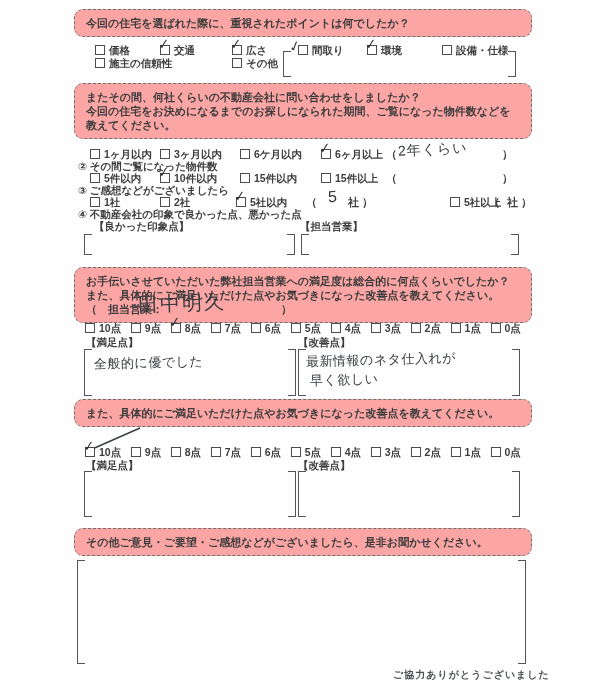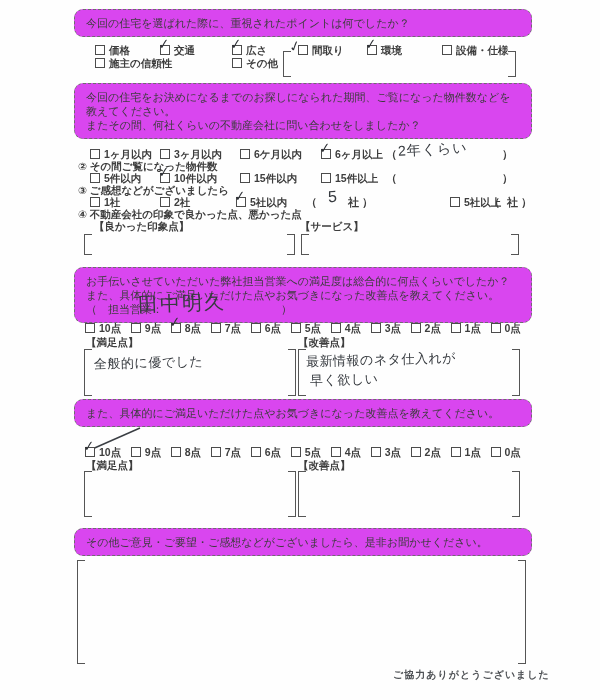--- a/index.html
+++ b/index.html
@@ -2,21 +2,21 @@
 <html><head>
 <meta charset="utf-8">
 <style>
   html,body{margin:0;padding:0}
   body{width:600px;height:700px;background:#fdfdfc;font-family:"Liberation Sans","DejaVu Sans",sans-serif;overflow:hidden}
   .page{position:relative;width:600px;height:700px;background:#fefefe}
 
   
   .qbox{position:absolute;left:74px;width:458px;box-sizing:border-box;
         border:1.5px dashed #6e6e6e;border-radius:9px;padding:6px 11px;
-        font-size:11px;font-weight:normal;line-height:14px;color:#3c3c3c;background:#d946ef}
+        font-size:11px;font-weight:bold;line-height:14px;color:#3c3c3c;background:#fca5a5}
 
   
   .opt{position:absolute;white-space:nowrap;font-size:10.5px;font-weight:bold;color:#3d3d3d}
   .cbx{display:inline-block;width:8px;height:8px;border:1.4px solid #4c4c4c;margin-right:4px;
        position:relative;vertical-align:-1px;font-style:normal;background:#fff}
   .cbx.checked::after{content:"✓";position:absolute;left:-3px;top:-10px;font-size:14px;
        font-weight:bold;color:#2f3237;transform:rotate(-6deg)}
   .check-left .cbx.checked::after{left:-10px;top:-8px;transform:rotate(-16deg)}
 
   
@@ -57,22 +57,22 @@
   <span class="opt" style="left:232px;top:44px"><i class="cbx checked"></i><b>広さ</b></span>
   <span class="opt check-left" style="left:298px;top:44px"><i class="cbx checked"></i><b>間取り</b></span>
   <span class="opt" style="left:367px;top:44px"><i class="cbx checked"></i><b>環境</b></span>
   <span class="opt" style="left:442px;top:44px"><i class="cbx"></i><b>設備・仕様</b></span>
   <span class="opt" style="left:95px;top:57px"><i class="cbx"></i><b>施主の信頼性</b></span>
   <span class="opt" style="left:232px;top:57px"><i class="cbx"></i><b>その他</b></span>
 
   <div class="wr" style="left:283px;top:51px;width:233px;height:26px"></div>
 
   <div class="qbox" style="top:83px">
+    <div>またその間、何社くらいの不動産会社に問い合わせをしましたか？</div>
     <div>今回の住宅をお決めになるまでのお探しになられた期間、ご覧になった物件数などを教えてください。</div>
-    <div>またその間、何社くらいの不動産会社に問い合わせをしましたか？</div>
   </div>
 
   <span class="opt" style="left:90px;top:148px"><i class="cbx"></i><b>1ヶ月以内</b></span>
   <span class="opt" style="left:160px;top:148px"><i class="cbx"></i><b>3ヶ月以内</b></span>
   <span class="opt" style="left:240px;top:148px"><i class="cbx"></i><b>6ケ月以内</b></span>
   <span class="opt" style="left:321px;top:148px"><i class="cbx checked"></i><b>6ヶ月以上</b></span>
   <span class="paren" style="left:386px;top:147px">（</span>
   <span class="hand" style="left:398px;top:141px">2年くらい</span>
   <span class="paren" style="left:502px;top:147px">）</span>
 
@@ -90,21 +90,21 @@
   <span class="opt" style="left:236px;top:196px"><i class="cbx checked"></i><b>5社以内</b></span>
   <span class="paren" style="left:306px;top:195px">（</span>
   <span class="hand" style="left:328px;top:188px;font-size:16px">5</span>
   <span class="paren" style="left:348px;top:195px">社 ）</span>
   <span class="opt" style="left:450px;top:196px"><i class="cbx"></i><b>5社以上</b></span>
   <span class="paren" style="left:489px;top:195px">（</span>
   <span class="paren" style="left:507px;top:195px">社 ）</span>
 
   <span class="qlabel" style="left:78px;top:208px">④ 不動産会社の印象で良かった点、悪かった点</span>
   <span class="qlabel" style="left:94px;top:220px">【良かった印象点】</span>
-  <span class="qlabel" style="left:300px;top:220px">【サービス】</span>
+  <span class="qlabel" style="left:300px;top:220px">【担当営業】</span>
   <div class="wr" style="left:84px;top:234px;width:211px;height:21px"></div>
   <div class="wr" style="left:301px;top:234px;width:218px;height:21px"></div>
 
   <div class="qbox" style="top:267px">
     <div>お手伝いさせていただいた弊社担当営業への満足度は総合的に何点くらいでしたか？</div>
     <div>また、具体的にご満足いただけた点やお気づきになった改善点を教えてください。</div>
     <div>
       <span>（　担当営業：</span><span class="agent-gap"></span><span>）</span>
     </div>
   </div>

